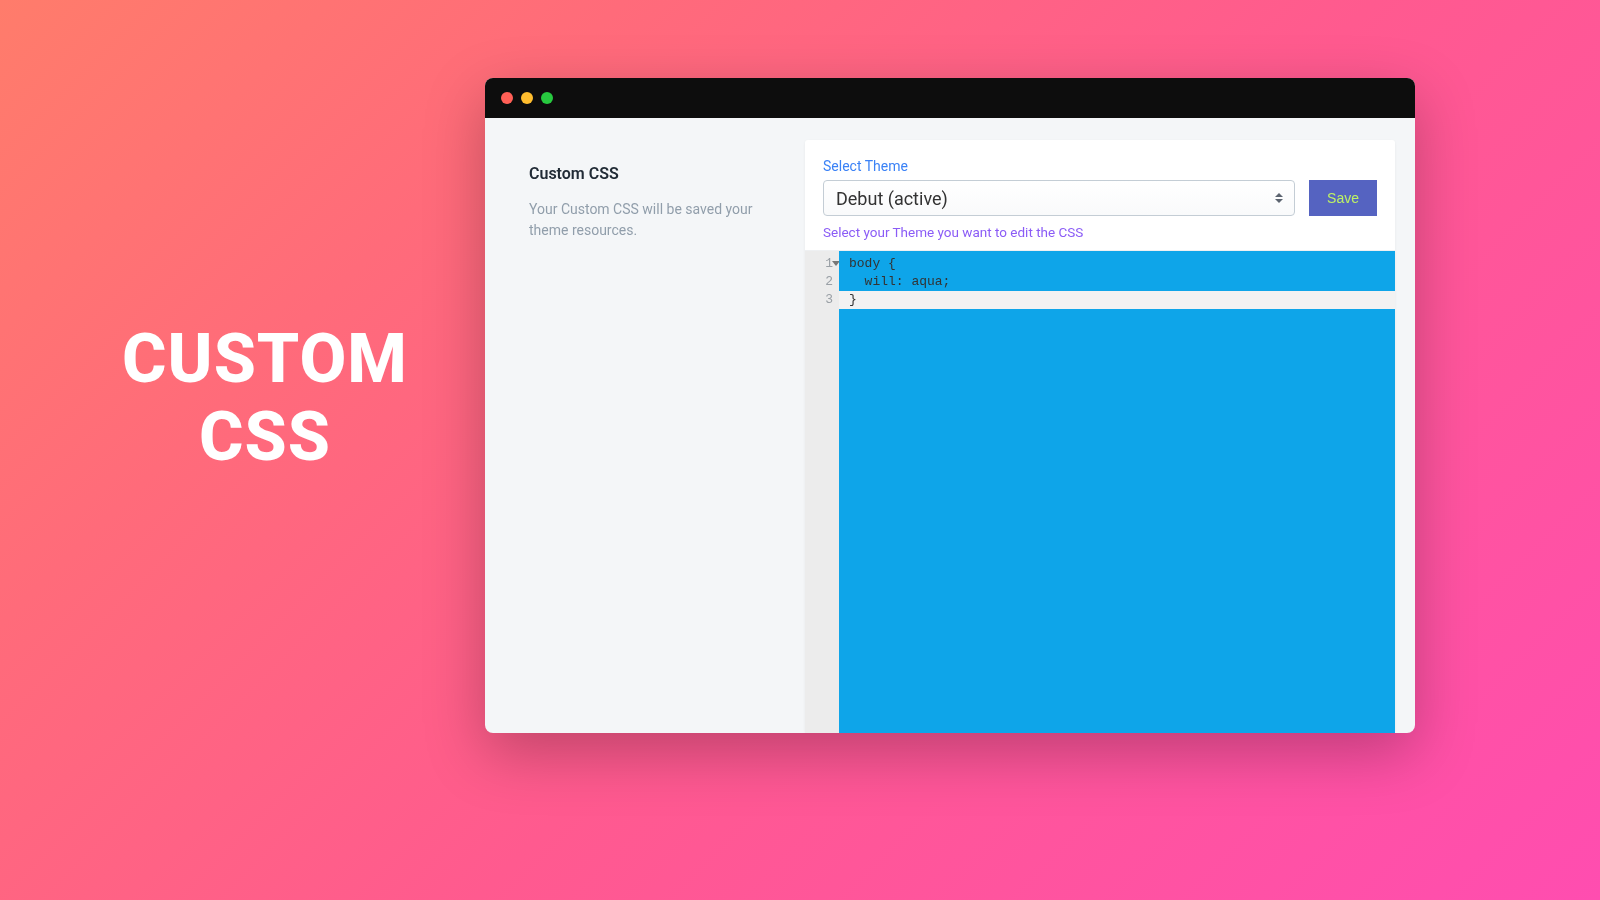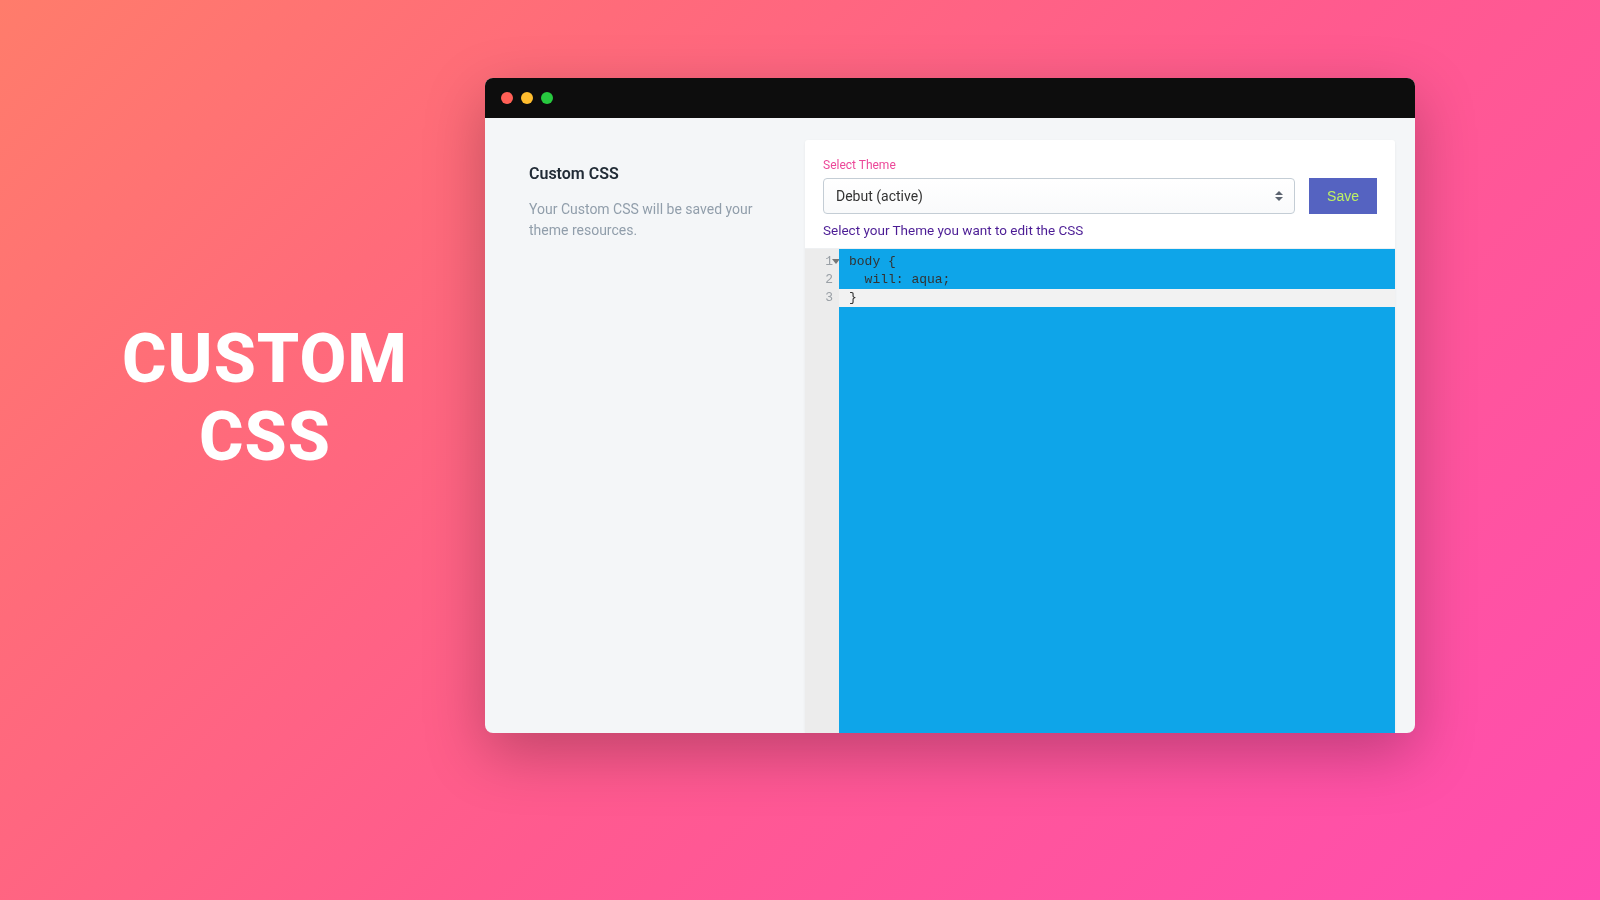--- a/index.html
+++ b/index.html
@@ -67,39 +67,39 @@
     flex: 1;
     background: #fff;
     border-radius: 3px;
     box-shadow: 0 1px 3px rgba(0,0,0,0.06);
     padding: 18px 18px 0 18px;
     display: flex;
     flex-direction: column;
     min-height: 0;
   }
   .panel-label {
-    font-size: 12px;
-    color: #ec4899;
+    font-size: 14px;
+    color: #3b82f6;
     margin-bottom: 6px;
   }
   .selrow {
     display: flex;
     gap: 14px;
     align-items: stretch;
   }
   .select {
     flex: 1;
     position: relative;
     border: 1px solid #c4cdd5;
     border-radius: 4px;
     height: 36px;
     display: flex;
     align-items: center;
     padding: 0 30px 0 12px;
-    font-size: 14px;
+    font-size: 18px;
     color: #333;
     background: linear-gradient(#fff, #f9fafb);
     cursor: pointer;
   }
   .select .caret {
     position: absolute;
     right: 10px; top: 50%;
     transform: translateY(-50%);
     width: 10px; height: 14px;
     display: flex; flex-direction: column; justify-content: center; gap: 2px;
@@ -118,21 +118,21 @@
     color: #bef264;
     border: none;
     border-radius: 0;
     padding: 0 18px;
     font-size: 14px;
     cursor: pointer;
     height: 36px;
   }
   .helper {
     font-size: 13.5px;
-    color: #4c1d95;
+    color: #8b5cf6;
     margin-top: 8px;
     margin-bottom: 10px;
   }
   .editor {
     flex: 1;
     display: flex;
     border-top: 1px solid #eef0f2;
     font-family: Menlo, Consolas, "Liberation Mono", monospace;
     font-size: 13px;
     min-height: 0;

